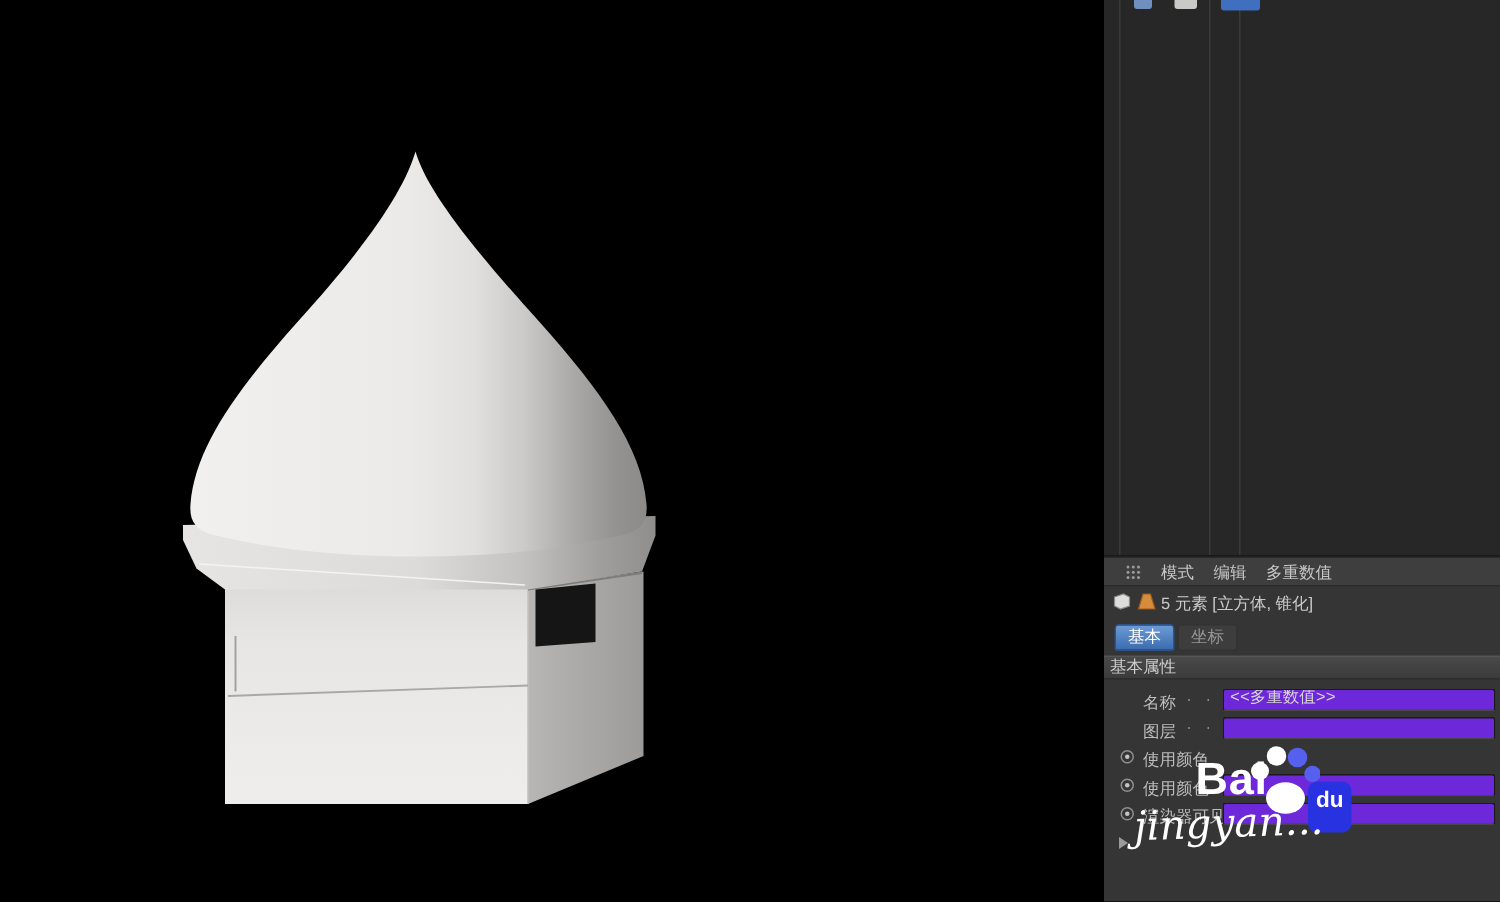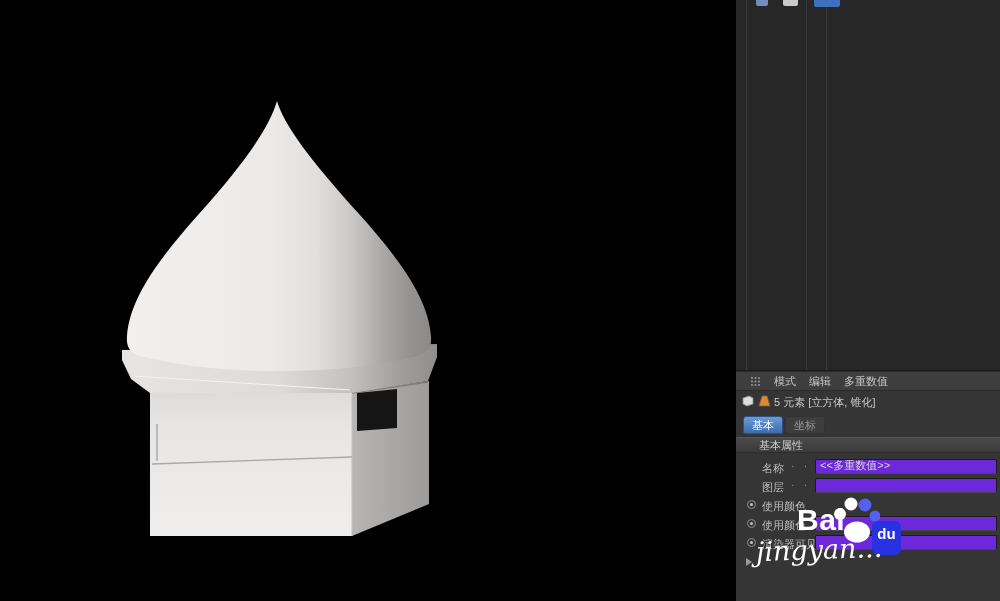--- a/index.html
+++ b/index.html
@@ -32,21 +32,21 @@
              color:#c9c9c9; font-size:11px; }
   .mini-icon { display:inline-block; }
 
   #tabsrow { height:21px; display:flex; align-items:flex-end; padding-left:7px; gap:2px; }
   .tab { font-size:11px; padding:2px 8px; border-radius:3px 3px 2px 2px; line-height:12px; }
   .tab.active { color:#fff; background:linear-gradient(#6d9bd6,#3c6cae); border:1px solid #2c5288; }
   .tab.inactive { color:#979797; background:#3d3d3d; border:1px solid #333; }
 
   #section-bar { height:16px; margin-top:3px; background:linear-gradient(#4a4a4a,#3b3b3b);
                  border-top:1px solid #555; border-bottom:1px solid #2d2d2d;
-                 color:#cdcdcd; font-size:11px; line-height:15px; padding-left:23px; }
+                 color:#cdcdcd; font-size:11px; line-height:15px; padding-left:4px; }
 
   #rows { padding-top:5px; }
   .row { position:relative; height:19px;font-family:Liberation Mono, monospace; }
   .flabel { position:absolute; left:26px; top:3px; font-size:11px; color:#bdbdbd; white-space:nowrap; }
   .leader { position:absolute; left:54px; top:2px; font-size:9px; color:#8c8c8c; letter-spacing:1px; }
   .radio { position:absolute; left:11px; top:4px; width:9px; height:9px;
            border:1px solid #8f8f8f; border-radius:50%; }
   .radio::after { content:""; position:absolute; left:2px; top:2px; width:3px; height:3px;
                   background:#c4c4c4; border-radius:50%; }
   .finput { position:absolute; left:79px; right:3px; top:1px; height:15px;

